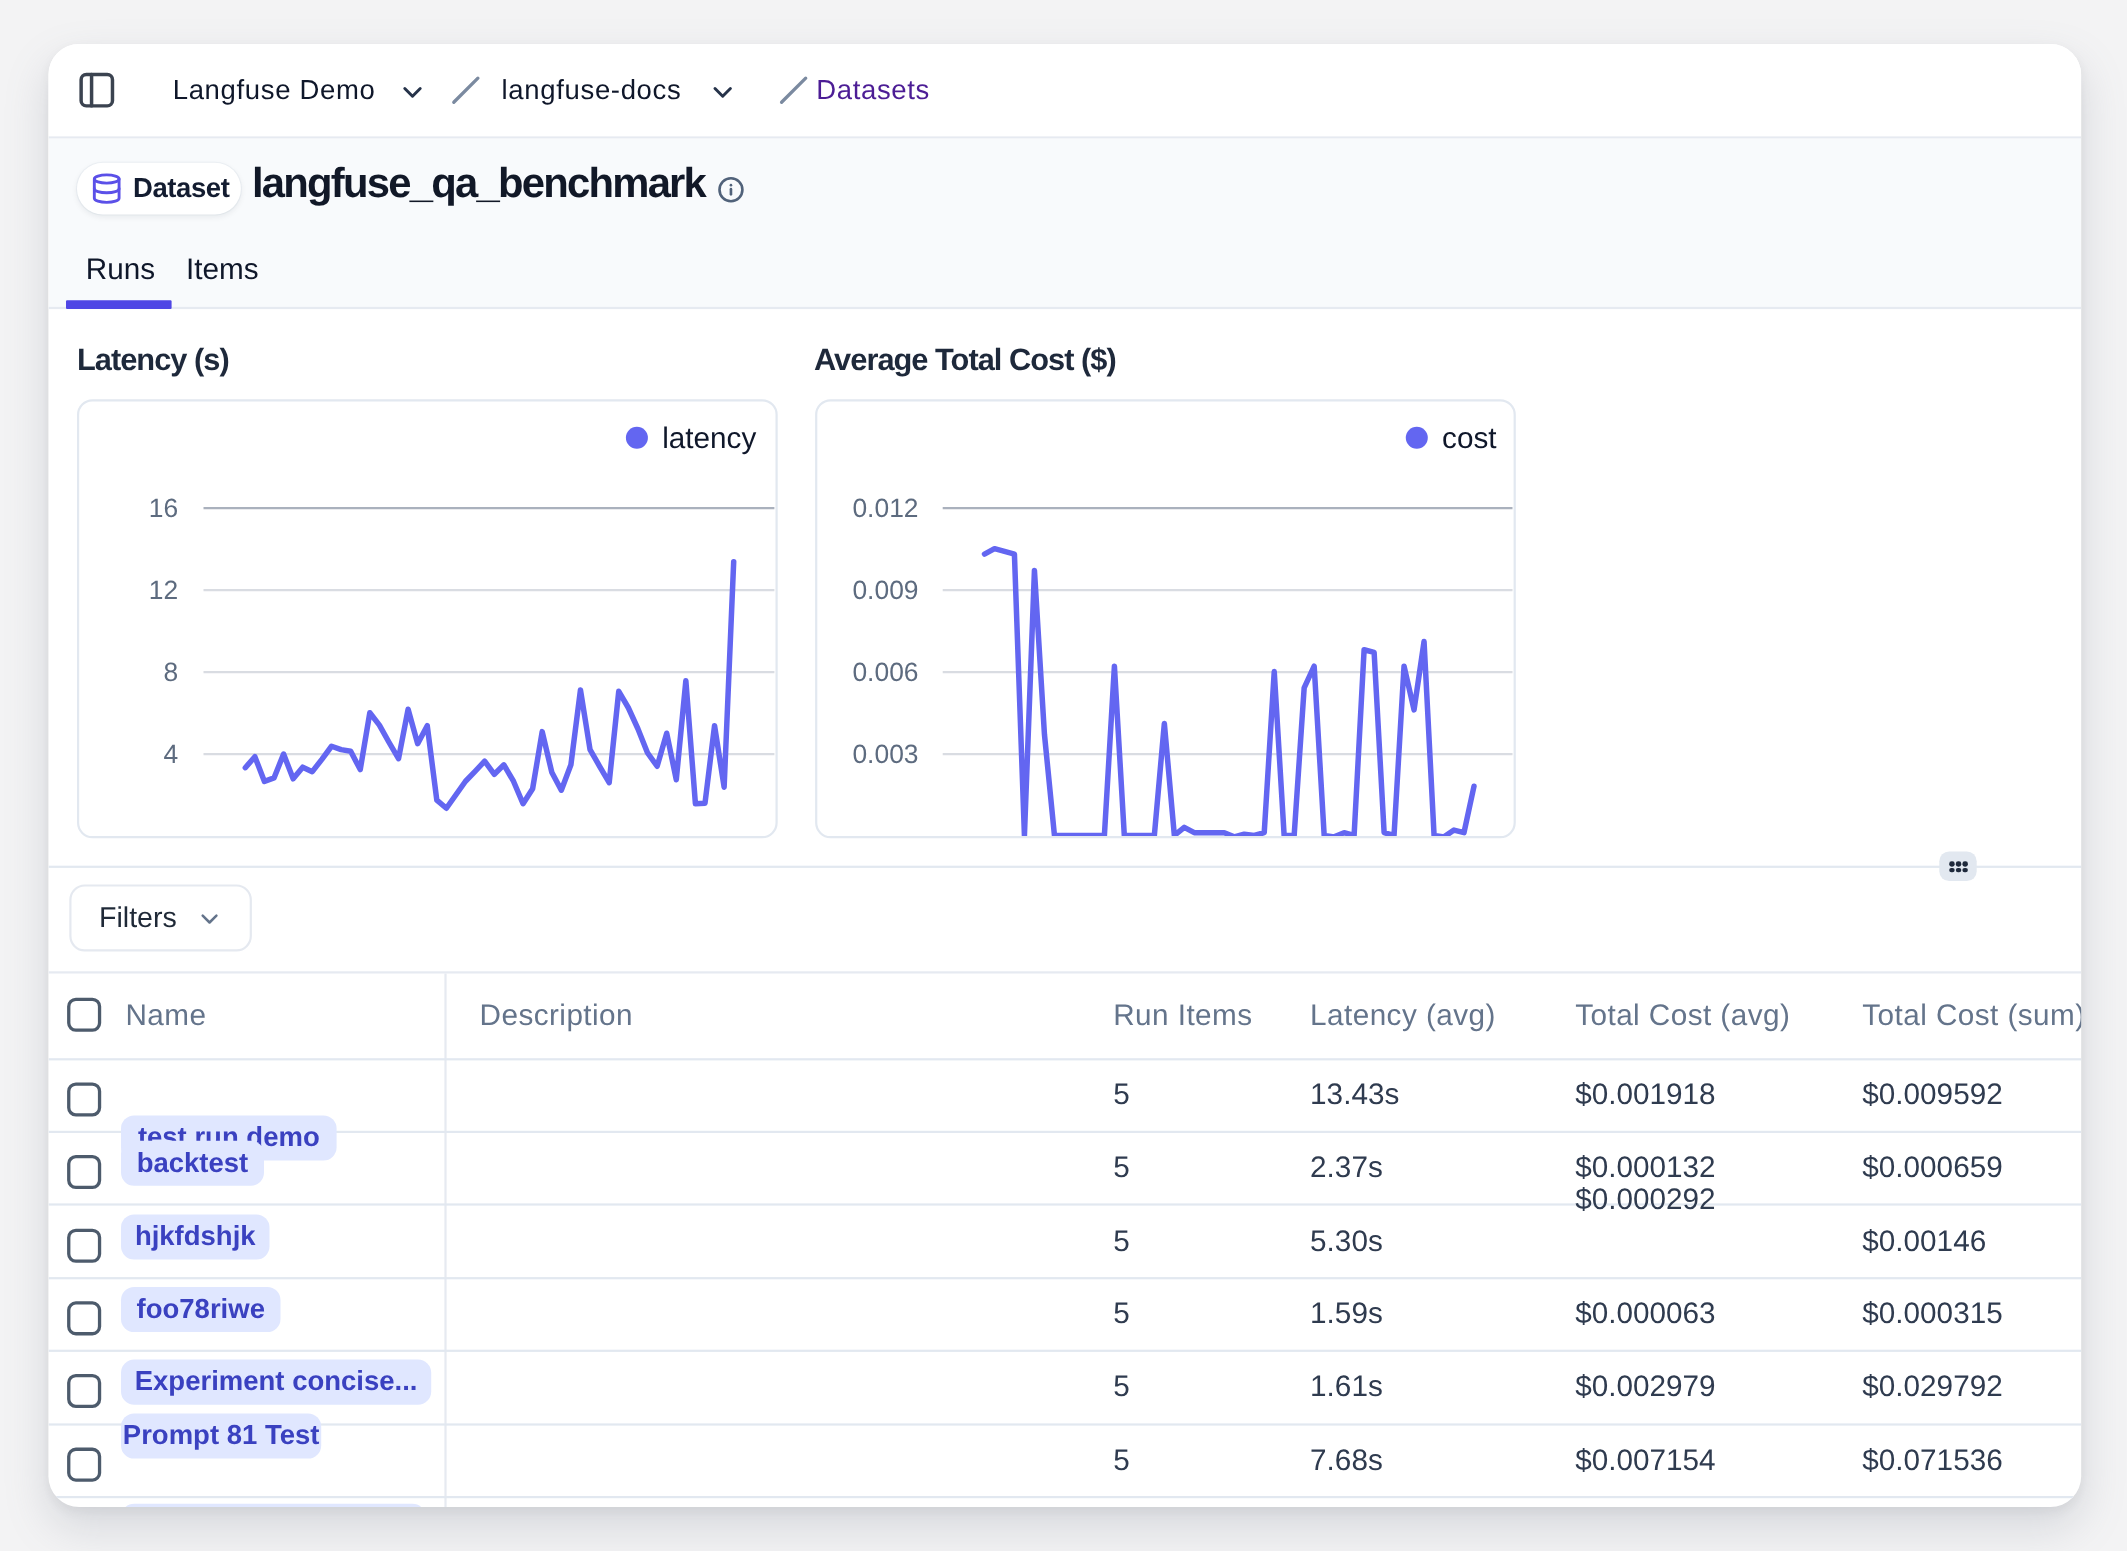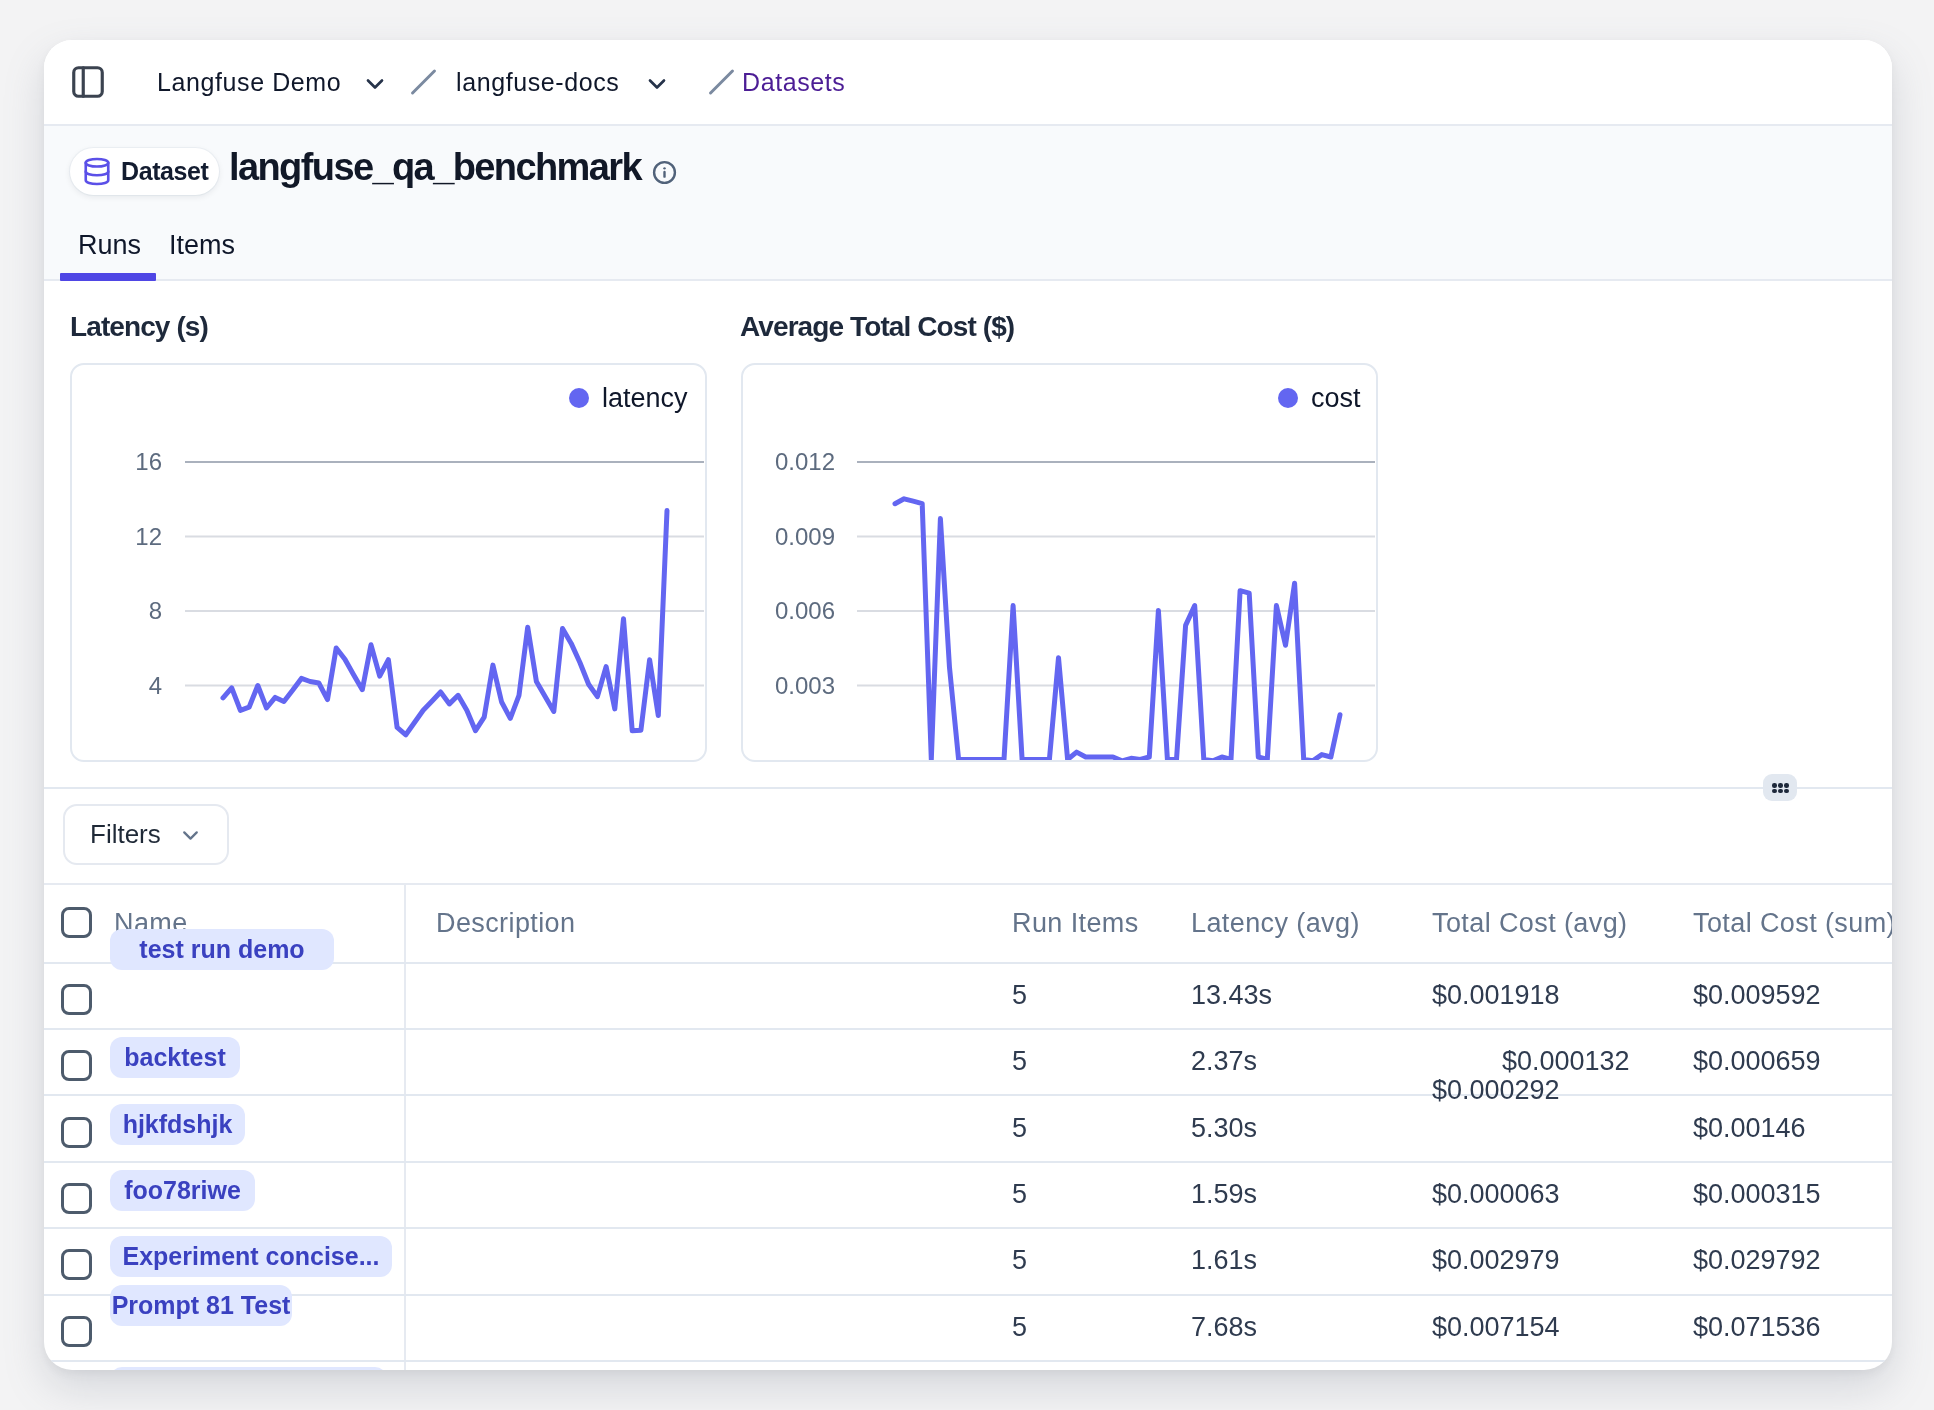--- a/index.html
+++ b/index.html
@@ -142,30 +142,30 @@
 
   <div class="rowline" style="top:922px"></div>
   <div class="rowline" style="top:988px"></div>
   <div class="rowline" style="top:1054px"></div>
   <div class="rowline" style="top:1121px"></div>
   <div class="rowline" style="top:1187px"></div>
   <div class="rowline" style="top:1254px"></div>
   <div class="rowline" style="top:1320px"></div>
 
   <div class="cbox" style="top:944px"></div>
-  <div class="badge" style="top:889px;width:224px">test run demo</div>
+  <div class="badge" style="top:974px;width:196px">test run demo</div>
   <div class="cell" style="left:968px;top:937px">5</div>
   <div class="cell" style="left:1147px;top:937px">13.43s</div>
   <div class="cell" style="left:1388px;top:937px">$0.001918</div>
   <div class="cell" style="left:1649px;top:937px">$0.009592</div>
   <div class="cbox" style="top:1010px"></div>
   <div class="badge" style="top:997px;width:130px">backtest</div>
   <div class="cell" style="left:968px;top:1003px">5</div>
   <div class="cell" style="left:1147px;top:1003px">2.37s</div>
-  <div class="cell" style="left:1458px;top:1003px">$0.000132</div>
+  <div class="cell" style="left:1388px;top:1003px">$0.000132</div>
   <div class="cell" style="left:1649px;top:1003px">$0.000659</div>
   <div class="cbox" style="top:1077px"></div>
   <div class="badge" style="top:1064px;width:135px">hjkfdshjk</div>
   <div class="cell" style="left:968px;top:1070px">5</div>
   <div class="cell" style="left:1147px;top:1070px">5.30s</div>
   <div class="cell" style="left:1388px;top:1032px">$0.000292</div>
   <div class="cell" style="left:1649px;top:1070px">$0.00146</div>
   <div class="cbox" style="top:1143px"></div>
   <div class="badge" style="top:1130px;width:145px">foo78riwe</div>
   <div class="cell" style="left:968px;top:1136px">5</div>

